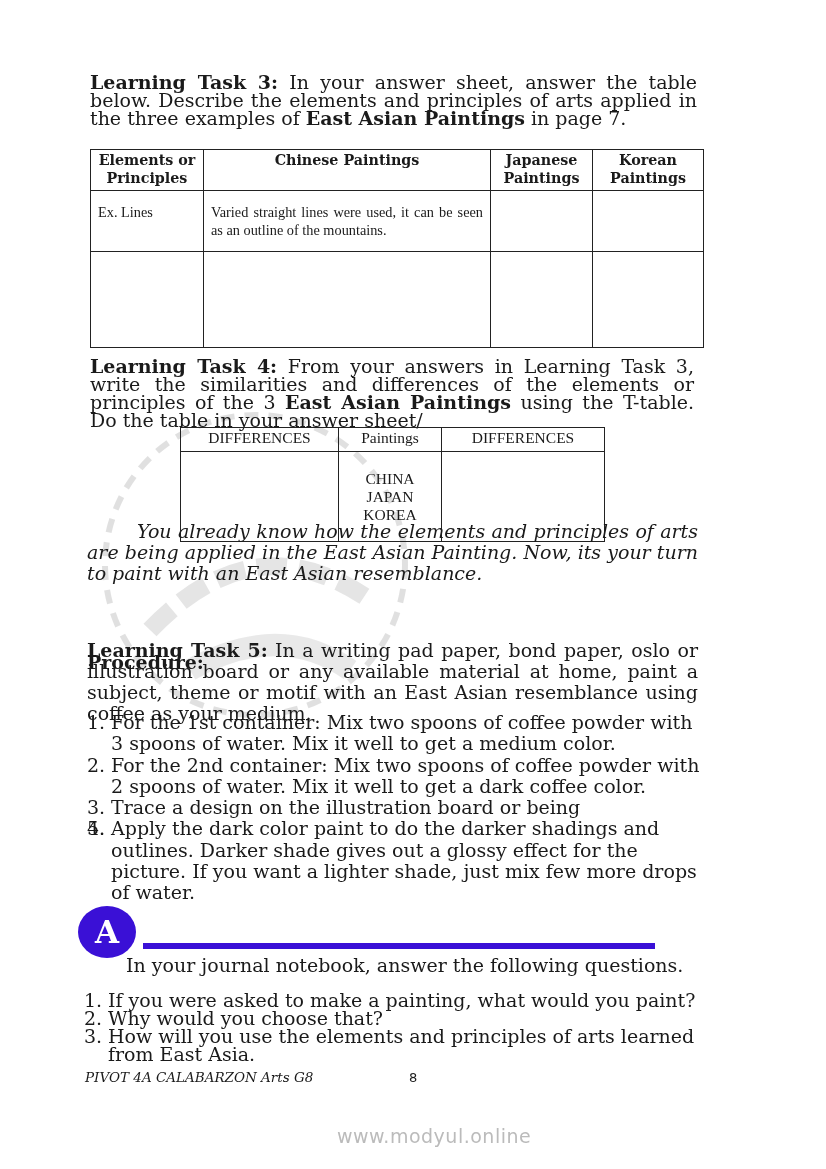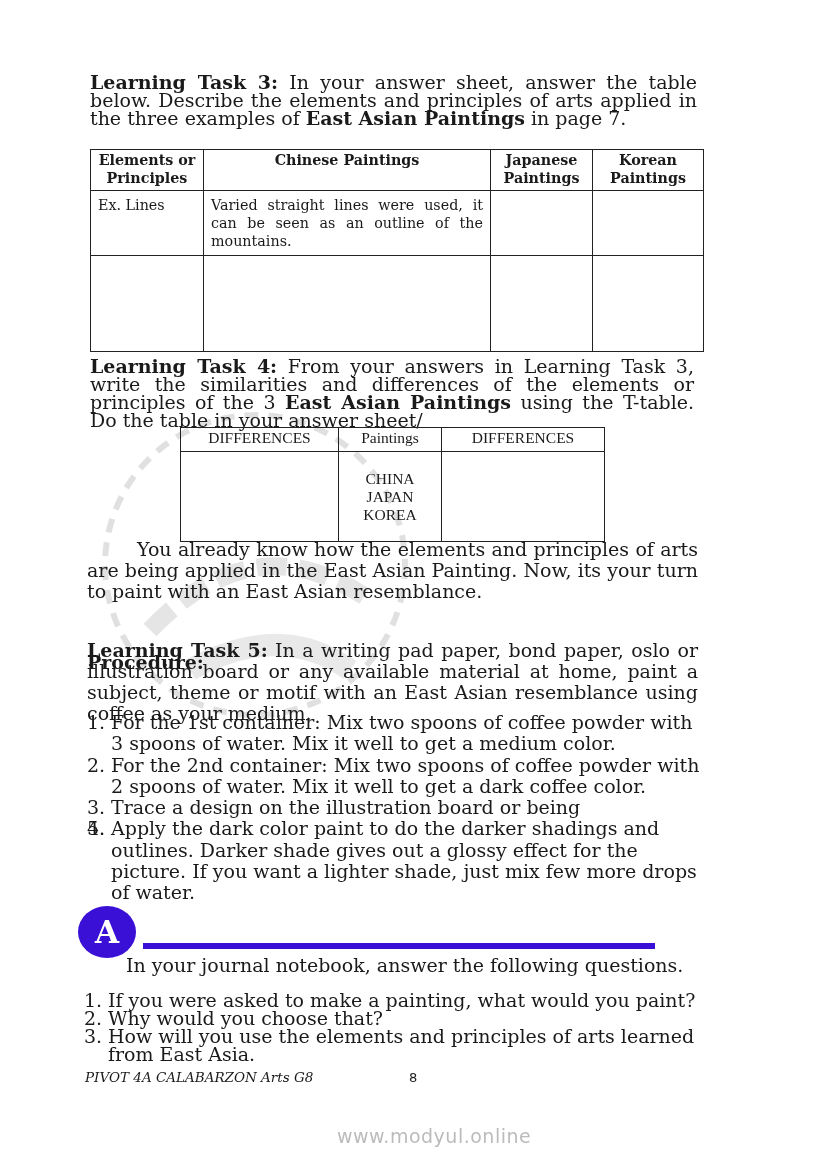--- a/index.html
+++ b/index.html
@@ -5,21 +5,21 @@
   html, body { margin: 0; padding: 0; background: #ffffff; }
   body { width: 826px; height: 1169px; position: relative; overflow: hidden;
          font-family: "DejaVu Serif", "Liberation Serif", serif; color: #1a1a1a; }
   .p { position: absolute; font-size: 19px; line-height: 18px; }
   .just { text-align: justify; text-align-last: left; }
   b { font-weight: bold; }
   .watermark { position: absolute; left: 90px; top: 400px; width: 330px; height: 330px; opacity: 0.25; }
   table { border-collapse: collapse; position: absolute; }
   td, th { border: 1.5px solid #222; font-size: 14.3px; line-height: 18px; vertical-align: top; }
   .t3 th { font-weight: bold; text-align: center; padding: 1px 4px; }
-  .t3 td { padding: 5px 7px; }
+  .t3 td { padding: 12px 7px; font-family: Liberation Serif, serif; }
   .t4 td { text-align: center; font-family: "Liberation Serif", serif; font-size: 15.5px; }
   ol { margin: 0; padding: 0; list-style: none; }
   ol li { position: relative; padding-left: 24px; }
   ol li .num { position: absolute; left: 0; }
   .badge { position: absolute; left: 78px; top: 906px; width: 58px; height: 52px; border-radius: 50%;
            background: #3a10d6; color: #fff; font-family: "DejaVu Serif", serif; font-weight: bold;
            font-size: 31px; display: flex; align-items: center; justify-content: center; }
   .bar { position: absolute; left: 143px; top: 943px; width: 512px; height: 6px; background: #3a10d6; }
   .footer { position: absolute; left: 85px; top: 1069px; font-style: italic; font-size: 13.5px; font-family: "DejaVu Serif", serif; }
   .pagenum { position: absolute; left: 409px; top: 1070px; font-size: 13px; font-family: "DejaVu Sans", sans-serif; }
@@ -77,21 +77,21 @@
     <td style="vertical-align:middle; line-height:18px;">
       <div>CHINA</div>
       <div>JAPAN</div>
       <div>KOREA</div>
     </td>
     <td></td>
   </tr>
 </tbody>
   </table>
 
-<div class="p just" style="left:87px; top:539px; width:611px; text-indent:50px; line-height:21px;">You already know how the elements and principles of arts are being applied in the East Asian Painting. Now, its your turn to paint with an East Asian resemblance.</div>
+<div class="p just" style="left:87px; top:521px; width:611px; text-indent:50px; line-height:21px;font-style:italic;">You already know how the elements and principles of arts are being applied in the East Asian Painting. Now, its your turn to paint with an East Asian resemblance.</div>
 
 <div class="p just" style="left:87px; top:640px; width:611px; line-height:21px;">
   <b>Learning Task 5:</b><span> In a writing pad paper, bond paper, oslo or illustration board or any available material at home, paint a subject, theme or motif with an East Asian resemblance using coffee as your medium.</span>
 </div>
 
 <div class="p" style="left:87px; top:653px;"><b>Procedure:</b></div>
 
 <ol class="p" style="left:87px; top:712px; width:615px; line-height:21.3px;">
   <li><span class="num">1.</span><span>For the 1st container: Mix two spoons of coffee powder with 3 spoons of water. Mix it well to get a medium color.</span></li>
   <li><span class="num">2.</span><span>For the 2nd container: Mix two spoons of coffee powder with 2 spoons of water. Mix it well to get a dark coffee color.</span></li>

